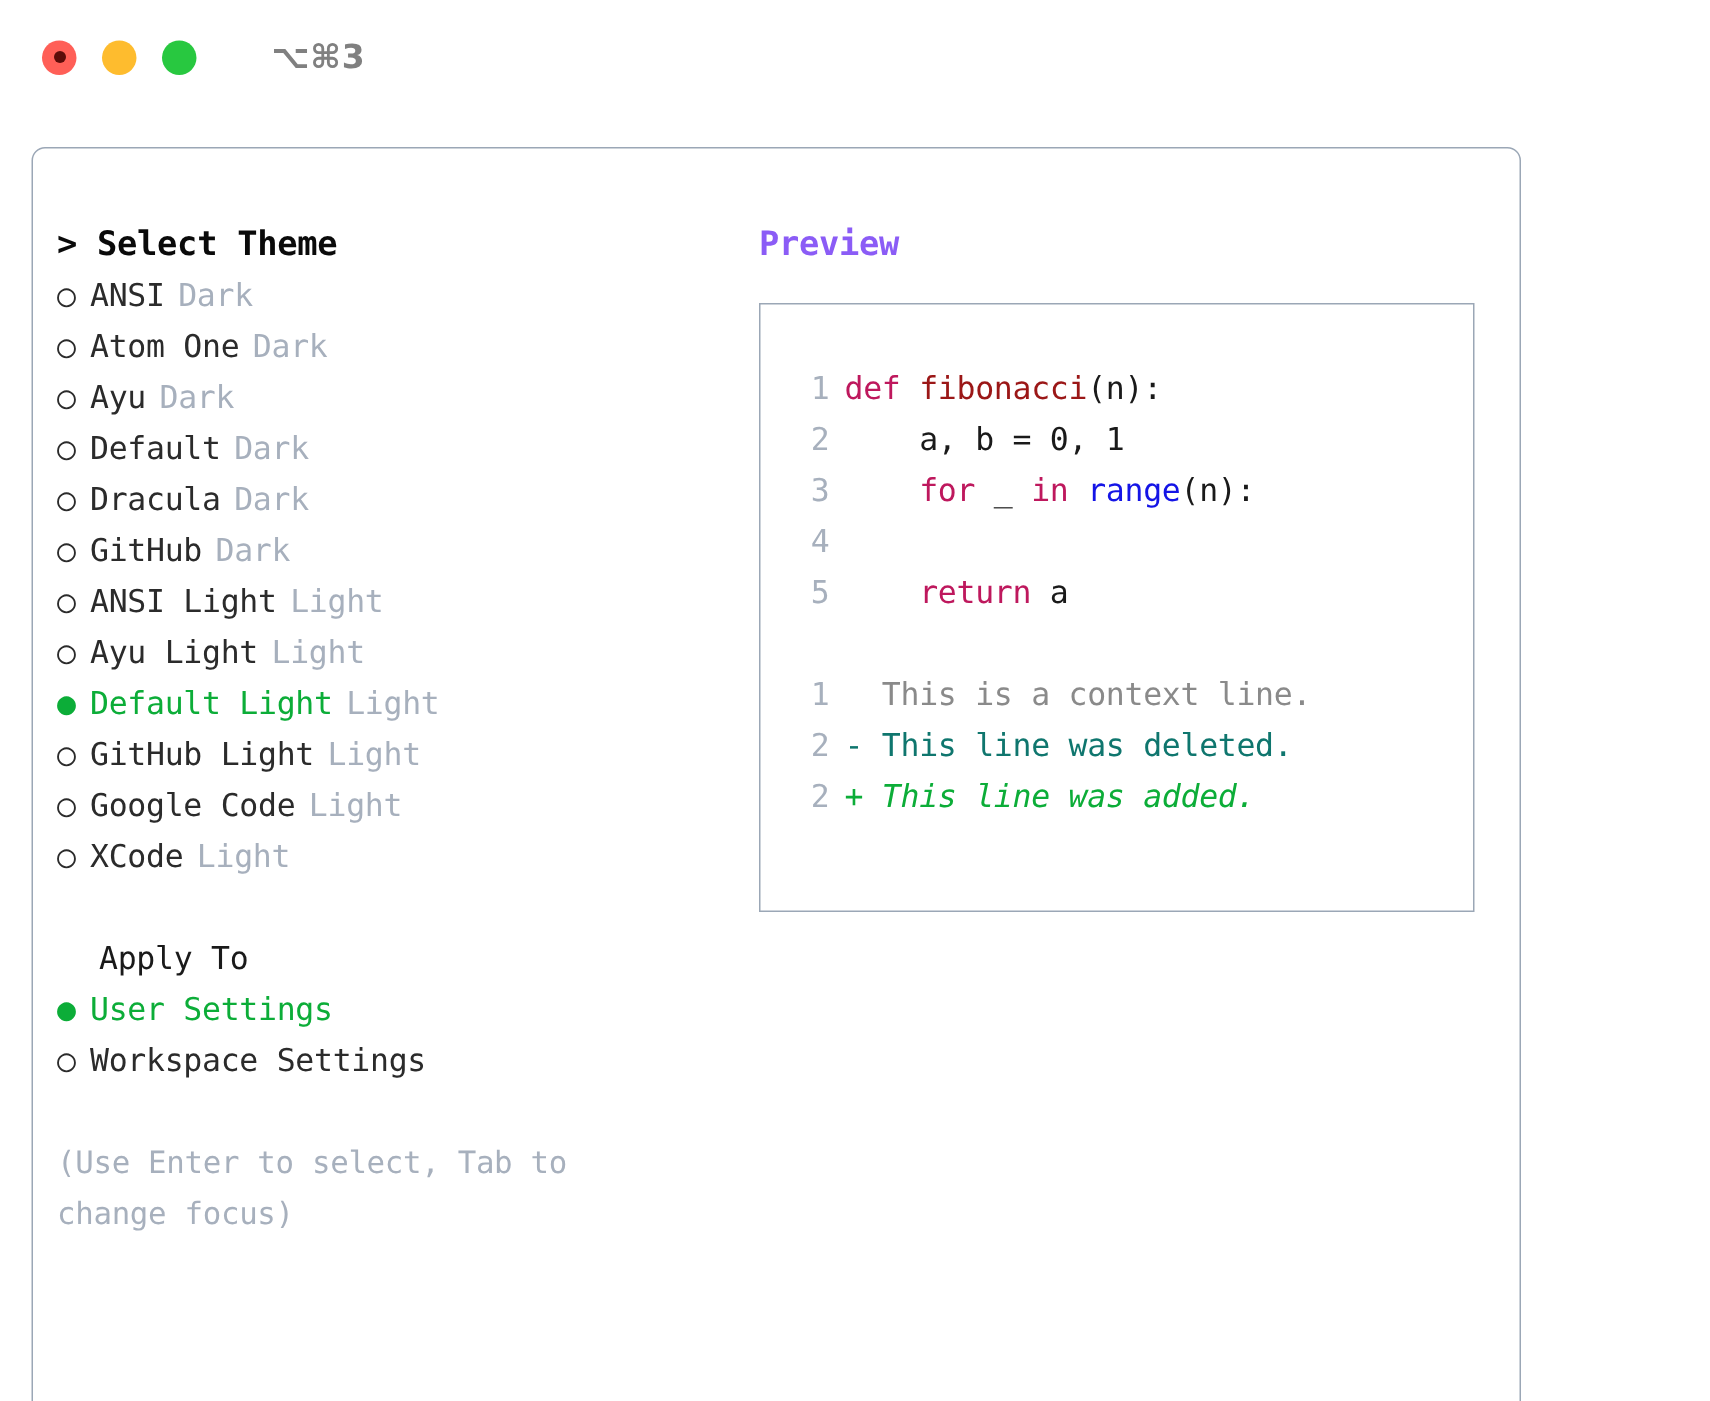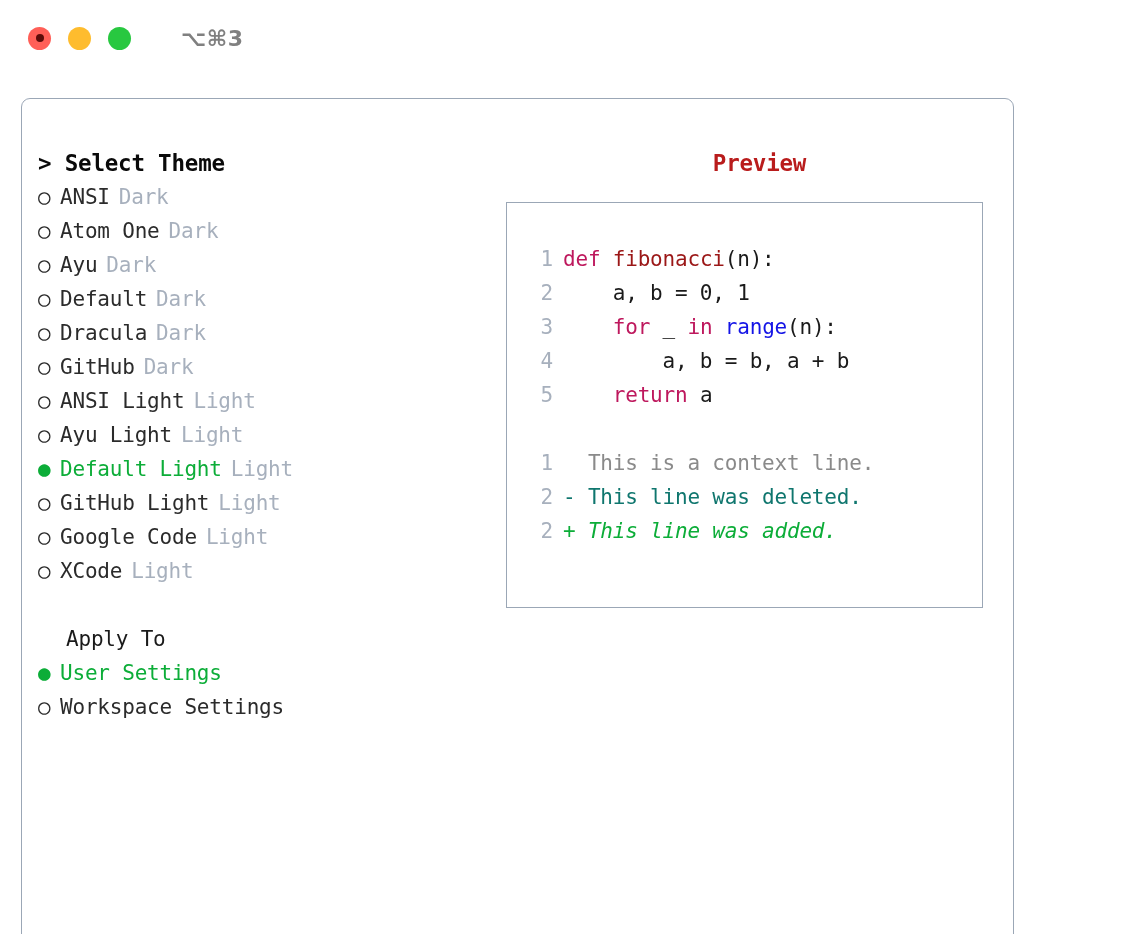--- a/index.html
+++ b/index.html
@@ -131,25 +131,24 @@
     line-height: 34px;
     color: #a7b0bd;
     width: 400px;
     letter-spacing: -0.2px;
   }
 
   
   .preview-title {
     font-size: 22.5px;
     font-weight: 700;
-    color: #b91c1c;
+    color: #8b5cf6;
     line-height: 34px;
     letter-spacing: -0.2px;
     margin-left: 4px;
-    text-align: center;
   }
 
   .preview-box {
     margin-top: 22px;
     margin-left: 4px;
     width: 477px;
     height: 406px;
     border: 1.6px solid #9ba7b6;
     background: #ffffff;
     padding: 44px 0 0 16px;
@@ -220,31 +219,32 @@
           </div>
 
         <div class="spacer-row"></div>
 
         <div class="group-header">Apply To</div>
         <div class="opt-list" id="apply-options">
             <div class="opt selected"><span class="bullet filled">●</span><span class="opt-label">User Settings</span></div>
             <div class="opt"><span class="bullet empty">○</span><span class="opt-label">Workspace Settings</span></div>
           </div>
 
+        <div class="hint">(Use Enter to select, Tab to change focus)</div>
       </div>
 
       <div class="col-right">
         <div class="preview-title">Preview</div>
 
         <div class="preview-box">
           <div id="code-block">
               <div class="code-line"><span class="lineno">1</span><span class="code-text"><span class="tok-kw">def </span><span class="tok-fn">fibonacci</span><span class="tok-plain">(n):</span></span></div>
               <div class="code-line"><span class="lineno">2</span><span class="code-text"><span class="tok-plain">    a, b = 0, 1</span></span></div>
               <div class="code-line"><span class="lineno">3</span><span class="code-text"><span class="tok-kw">    for</span><span class="tok-plain"> _ </span><span class="tok-kw">in </span><span class="tok-builtin">range</span><span class="tok-plain">(n):</span></span></div>
-              <div class="code-line"><span class="lineno">4</span><span class="code-text"><span class="tok-plain">        a, b = b, a + b</span></span></div>
+              <div class="code-line"><span class="lineno">4</span></div>
               <div class="code-line"><span class="lineno">5</span><span class="code-text"><span class="tok-kw">    return</span><span class="tok-plain"> a</span></span></div>
             </div>
           <div class="diff-gap"></div>
           <div id="diff-block">
               <div class="code-line"><span class="lineno">1</span><span class="diff-context">  This is a context line.</span></div>
               <div class="code-line"><span class="lineno">2</span><span class="diff-del">- This line was deleted.</span></div>
               <div class="code-line"><span class="lineno">2</span><span class="diff-add">+ This line was added.</span></div>
             </div>
         </div>
       </div>

